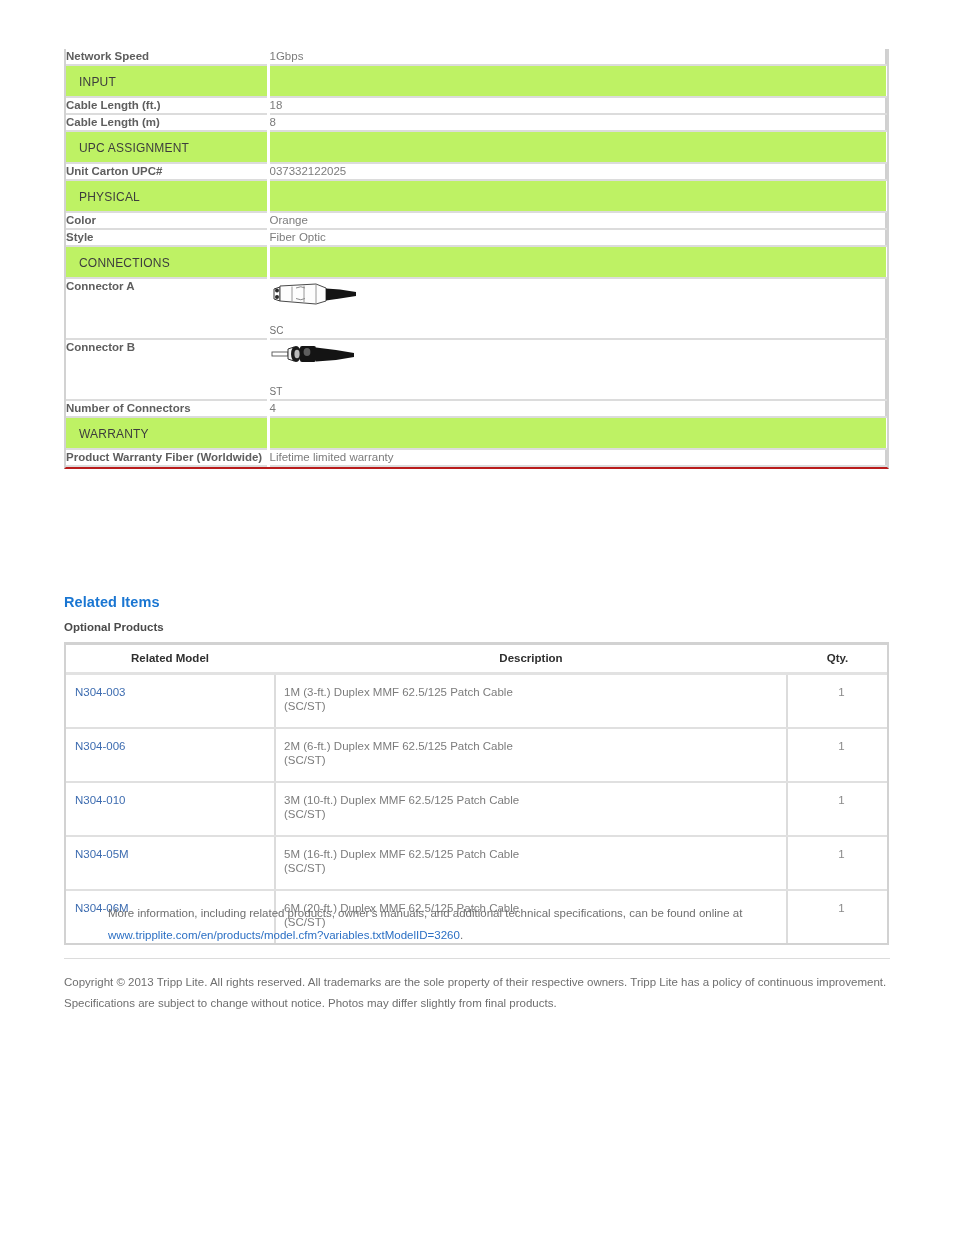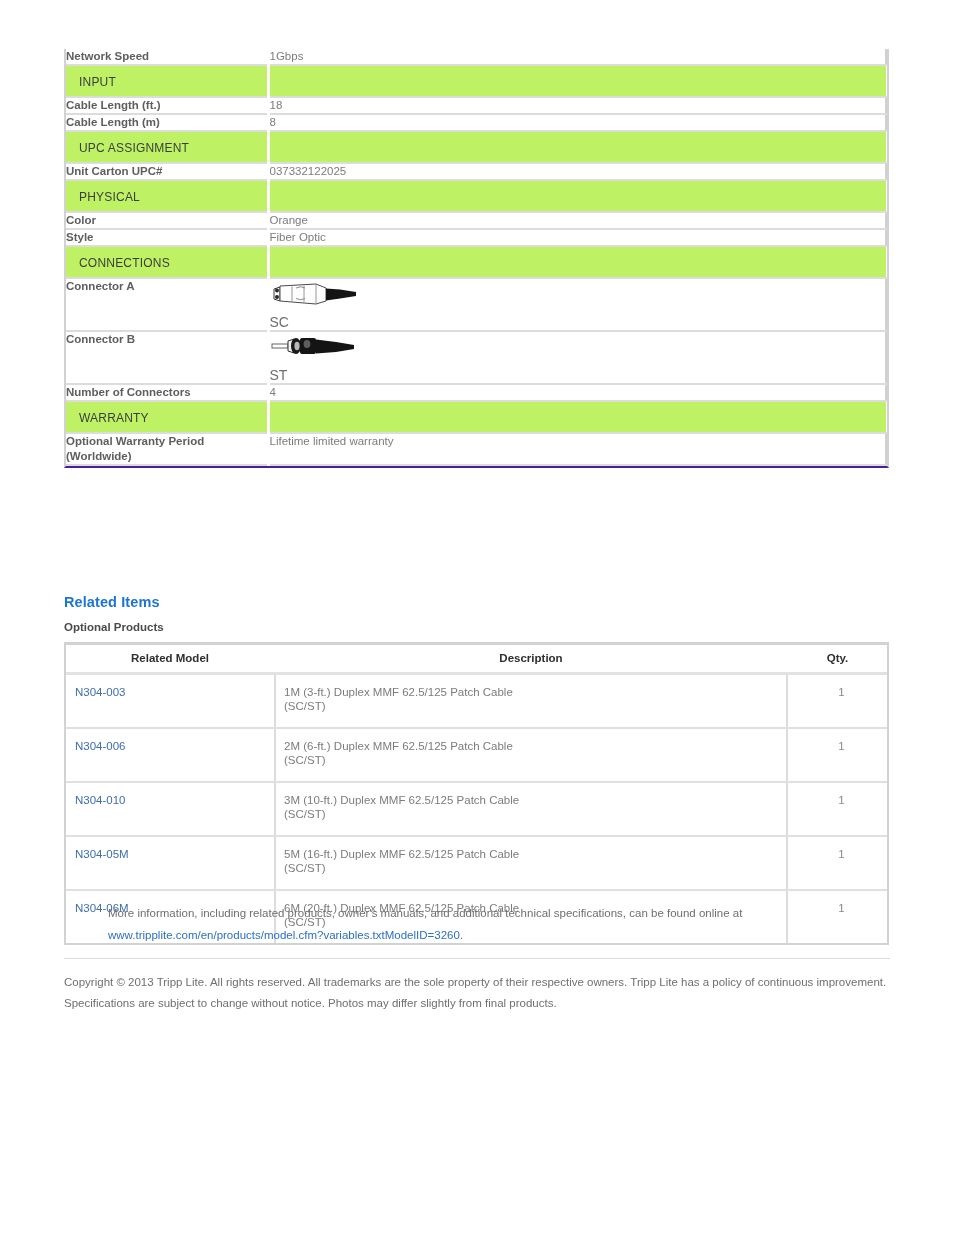--- a/index.html
+++ b/index.html
@@ -19,21 +19,21 @@
   }
 
   
   .spec-wrap {
     position: absolute;
     left: 64px;
     top: 49px;
     width: 825px;
     border-left: 2px solid #d2d2d2;
     border-right: 2px solid #d2d2d2;
-    border-bottom: 2px solid #4c1d95;
+    border-bottom: 2px solid #b91c1c;
   }
   table.spec {
     width: 100%;
     border-collapse: collapse;
     table-layout: fixed;
   }
   table.spec col.c-label { width: 202px; }
   table.spec col.c-value { width: auto; }
 
   tr.spec-row > td {
@@ -71,23 +71,23 @@
     border-bottom: 2px solid #dcdcdc;
     border-left: 3px solid #ffffff;
     padding: 0;
   }
   tr.spec-row.tall td { min-height: 54px; }
 
   .conn-box { padding-top: 1px; }
   .conn-img { display:block; height: 26px; }
   .conn-label {
     display: block;
-    font-size: 14px;
+    font-size: 10px;
     color: #6f6f6f;
-    margin-top: 9px;
+    margin-top: 17px;
   }
 
   
   .related-heading {
     position: absolute;
     left: 64px;
     top: 594px;
     font-size: 14.5px;
     font-weight: bold;
     color: #1a76d2;
@@ -278,21 +278,21 @@
         </tr>
         <tr class="spec-row">
           <td class="spec-label">Number of Connectors</td>
           <td class="spec-value">4</td>
         </tr>
         <tr class="section-row">
           <td>WARRANTY</td>
           <td class="sec-blank"></td>
         </tr>
         <tr class="spec-row">
-          <td class="spec-label">Optional Warranty Period (Worldwide)</td>
+          <td class="spec-label">Product Warranty Fiber (Worldwide)</td>
           <td class="spec-value">Lifetime limited warranty</td>
         </tr>
       </tbody>
   </table>
 </div>
 
 <div class="related-heading">Related Items</div>
 <div class="optional-label">Optional Products</div>
 
 <div class="rel-wrap">

